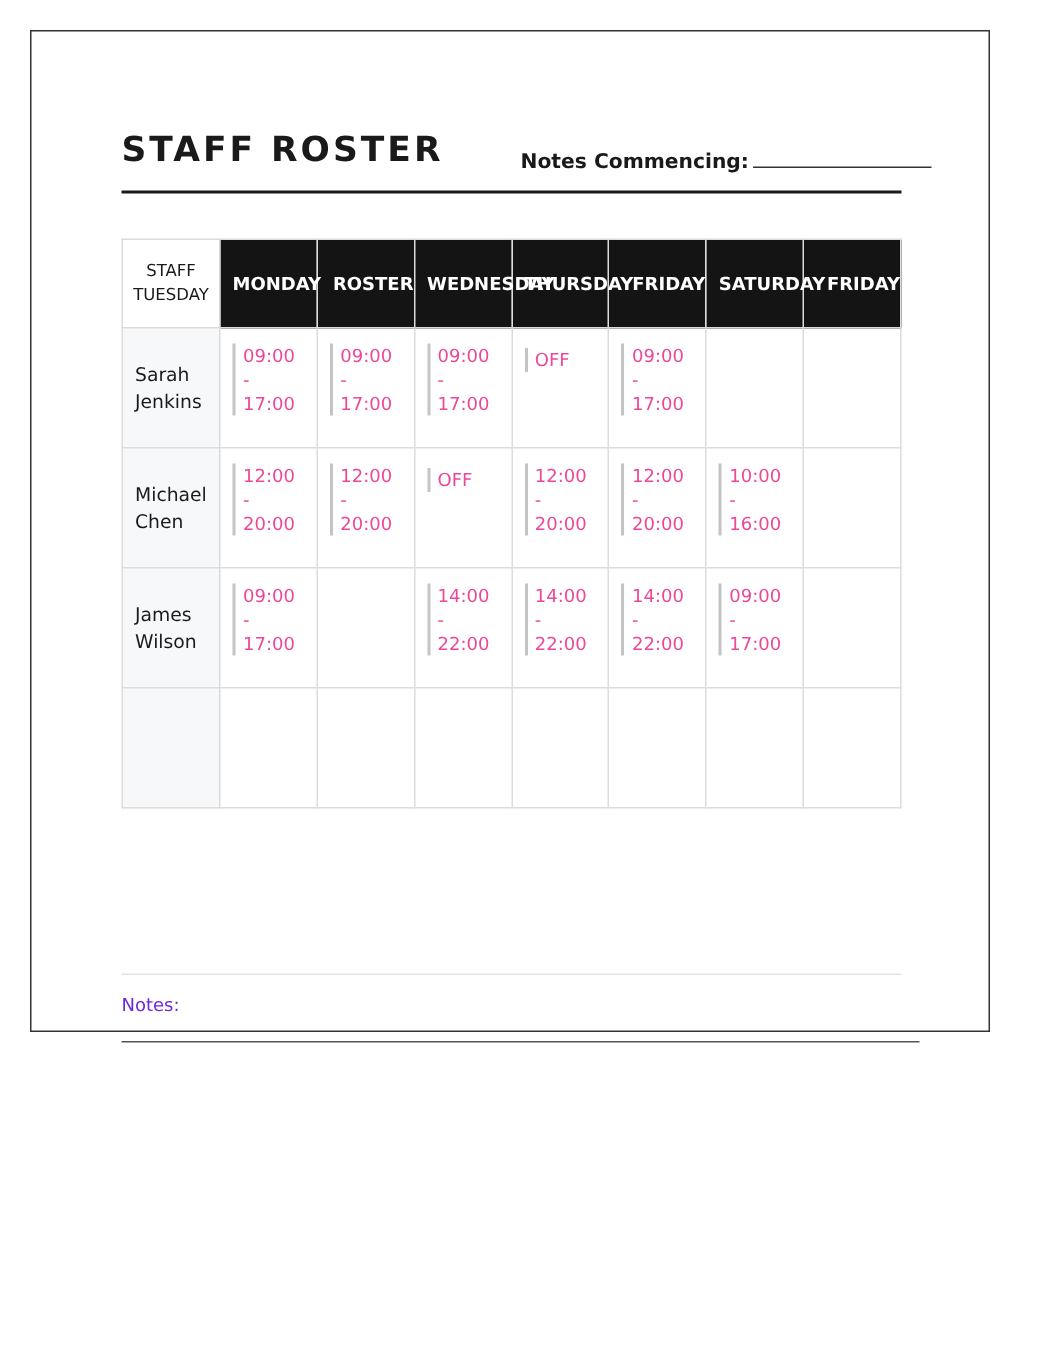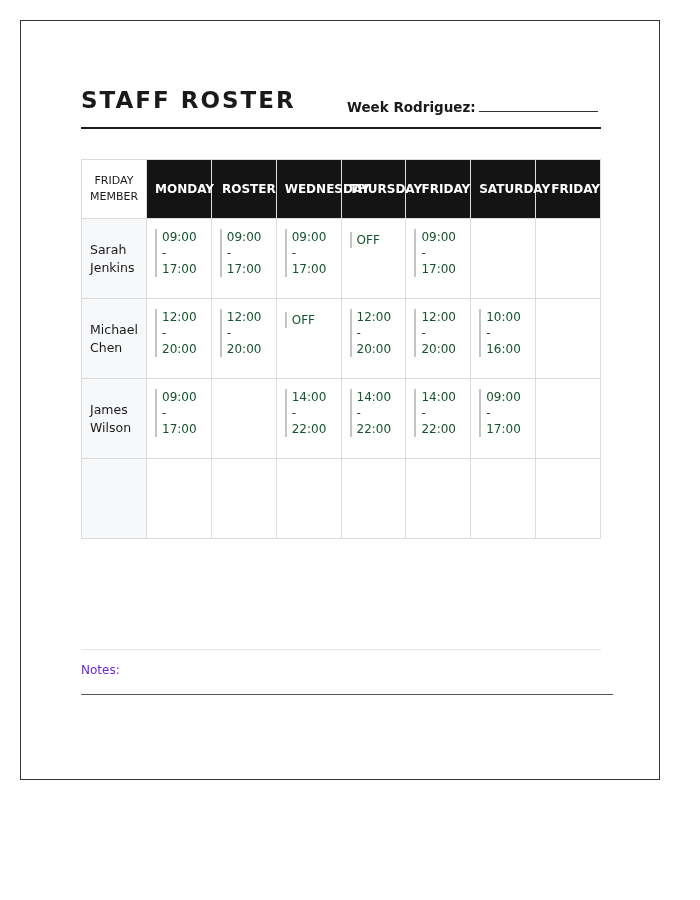--- a/index.html
+++ b/index.html
@@ -1,46 +1,46 @@
 <!DOCTYPE html>
 <html><head>
 <meta charset="utf-8">
 <style>
   html, body { margin:0; padding:0; background:#ffffff; }
   body { width:700px; height:900px; position:relative; font-family:"DejaVu Sans", sans-serif; color:#1a1a1a; }
-  .page { position:absolute; left:20px; top:20px; width:640px; height:760px; border:1px solid #333; box-sizing:border-box; background:#fff; }
+  .page { position:absolute; left:20px; top:20px; width:640px; height:668px; border:1px solid #333; box-sizing:border-box; background:#fff; }
   .title { position:absolute; left:60px; top:66px; font-size:23px; font-weight:bold; letter-spacing:2px; color:#1a1a1a; }
   .week { position:absolute; left:326px; top:77px; font-size:13.5px; font-weight:bold; color:#1a1a1a; white-space:nowrap; }
   .week .blank { display:inline-block; width:119px; border-bottom:1px solid #333; height:13px; vertical-align:baseline; margin-left:3px; }
   .rule { position:absolute; left:60px; top:106px; width:520px; height:2px; background:#1a1a1a; }
   table.roster { position:absolute; left:60px; top:138px; border-collapse:collapse; table-layout:fixed; width:520px; }
   table.roster th, table.roster td { border:1px solid #dcdcdc; box-sizing:border-box; }
   th.staff-h { width:65px; height:59px; background:#fff; color:#1a1a1a; font-size:11px; font-weight:normal; text-align:center; line-height:16px; padding:0; }
   th.day-h { background:#141414; color:#fff; font-size:12px; font-weight:bold; text-align:right; padding:0 0 0 8px; white-space:nowrap; overflow:visible; border-color:#141414; }
   td.name { background:#f7f8fa; font-size:12.5px; font-weight:normal; padding:0 0 0 8px; height:80px; vertical-align:middle; line-height:18px; overflow:visible; white-space:nowrap; }
   td.cell { vertical-align:top; padding:10px 0 0 8px; height:80px; }
-  .shift { border-left:2px solid #c4c4c4; padding-left:5px; font-size:12px; line-height:16px; color:#14532d; display:inline-block; min-height:16px; }
+  .shift { border-left:2px solid #c4c4c4; padding-left:5px; font-size:12px; line-height:16px; color:#ec4899; display:inline-block; min-height:16px; }
   .notes-sep { position:absolute; left:60px; top:628px; width:520px; height:1px; background:#e3e3e3; }
   .notes-label { position:absolute; left:60px; top:642px; font-size:12px; color:#6d28d9; }
   .notes-line { position:absolute; left:60px; top:673px; width:532px; height:1px; background:#555; }
 </style>
 </head>
 <body>
 
 <div class="page">
   <div class="title">STAFF ROSTER</div>
   <div class="week">
-    <span>Week Rodriguez:</span><span class="blank"></span>
+    <span>Notes Commencing:</span><span class="blank"></span>
   </div>
   <div class="rule"></div>
 
   <table class="roster">
     <thead>
       <tr>
-        <th class="staff-h">FRIDAY MEMBER</th>
+        <th class="staff-h">STAFF TUESDAY</th>
         <th class="day-h">MONDAY</th>
         <th class="day-h">ROSTER</th>
         <th class="day-h">WEDNESDAY</th>
         <th class="day-h">THURSDAY</th>
         <th class="day-h">FRIDAY</th>
         <th class="day-h">SATURDAY</th>
         <th class="day-h">FRIDAY</th>
       </tr>
     </thead>
     <tbody id="roster-body">

